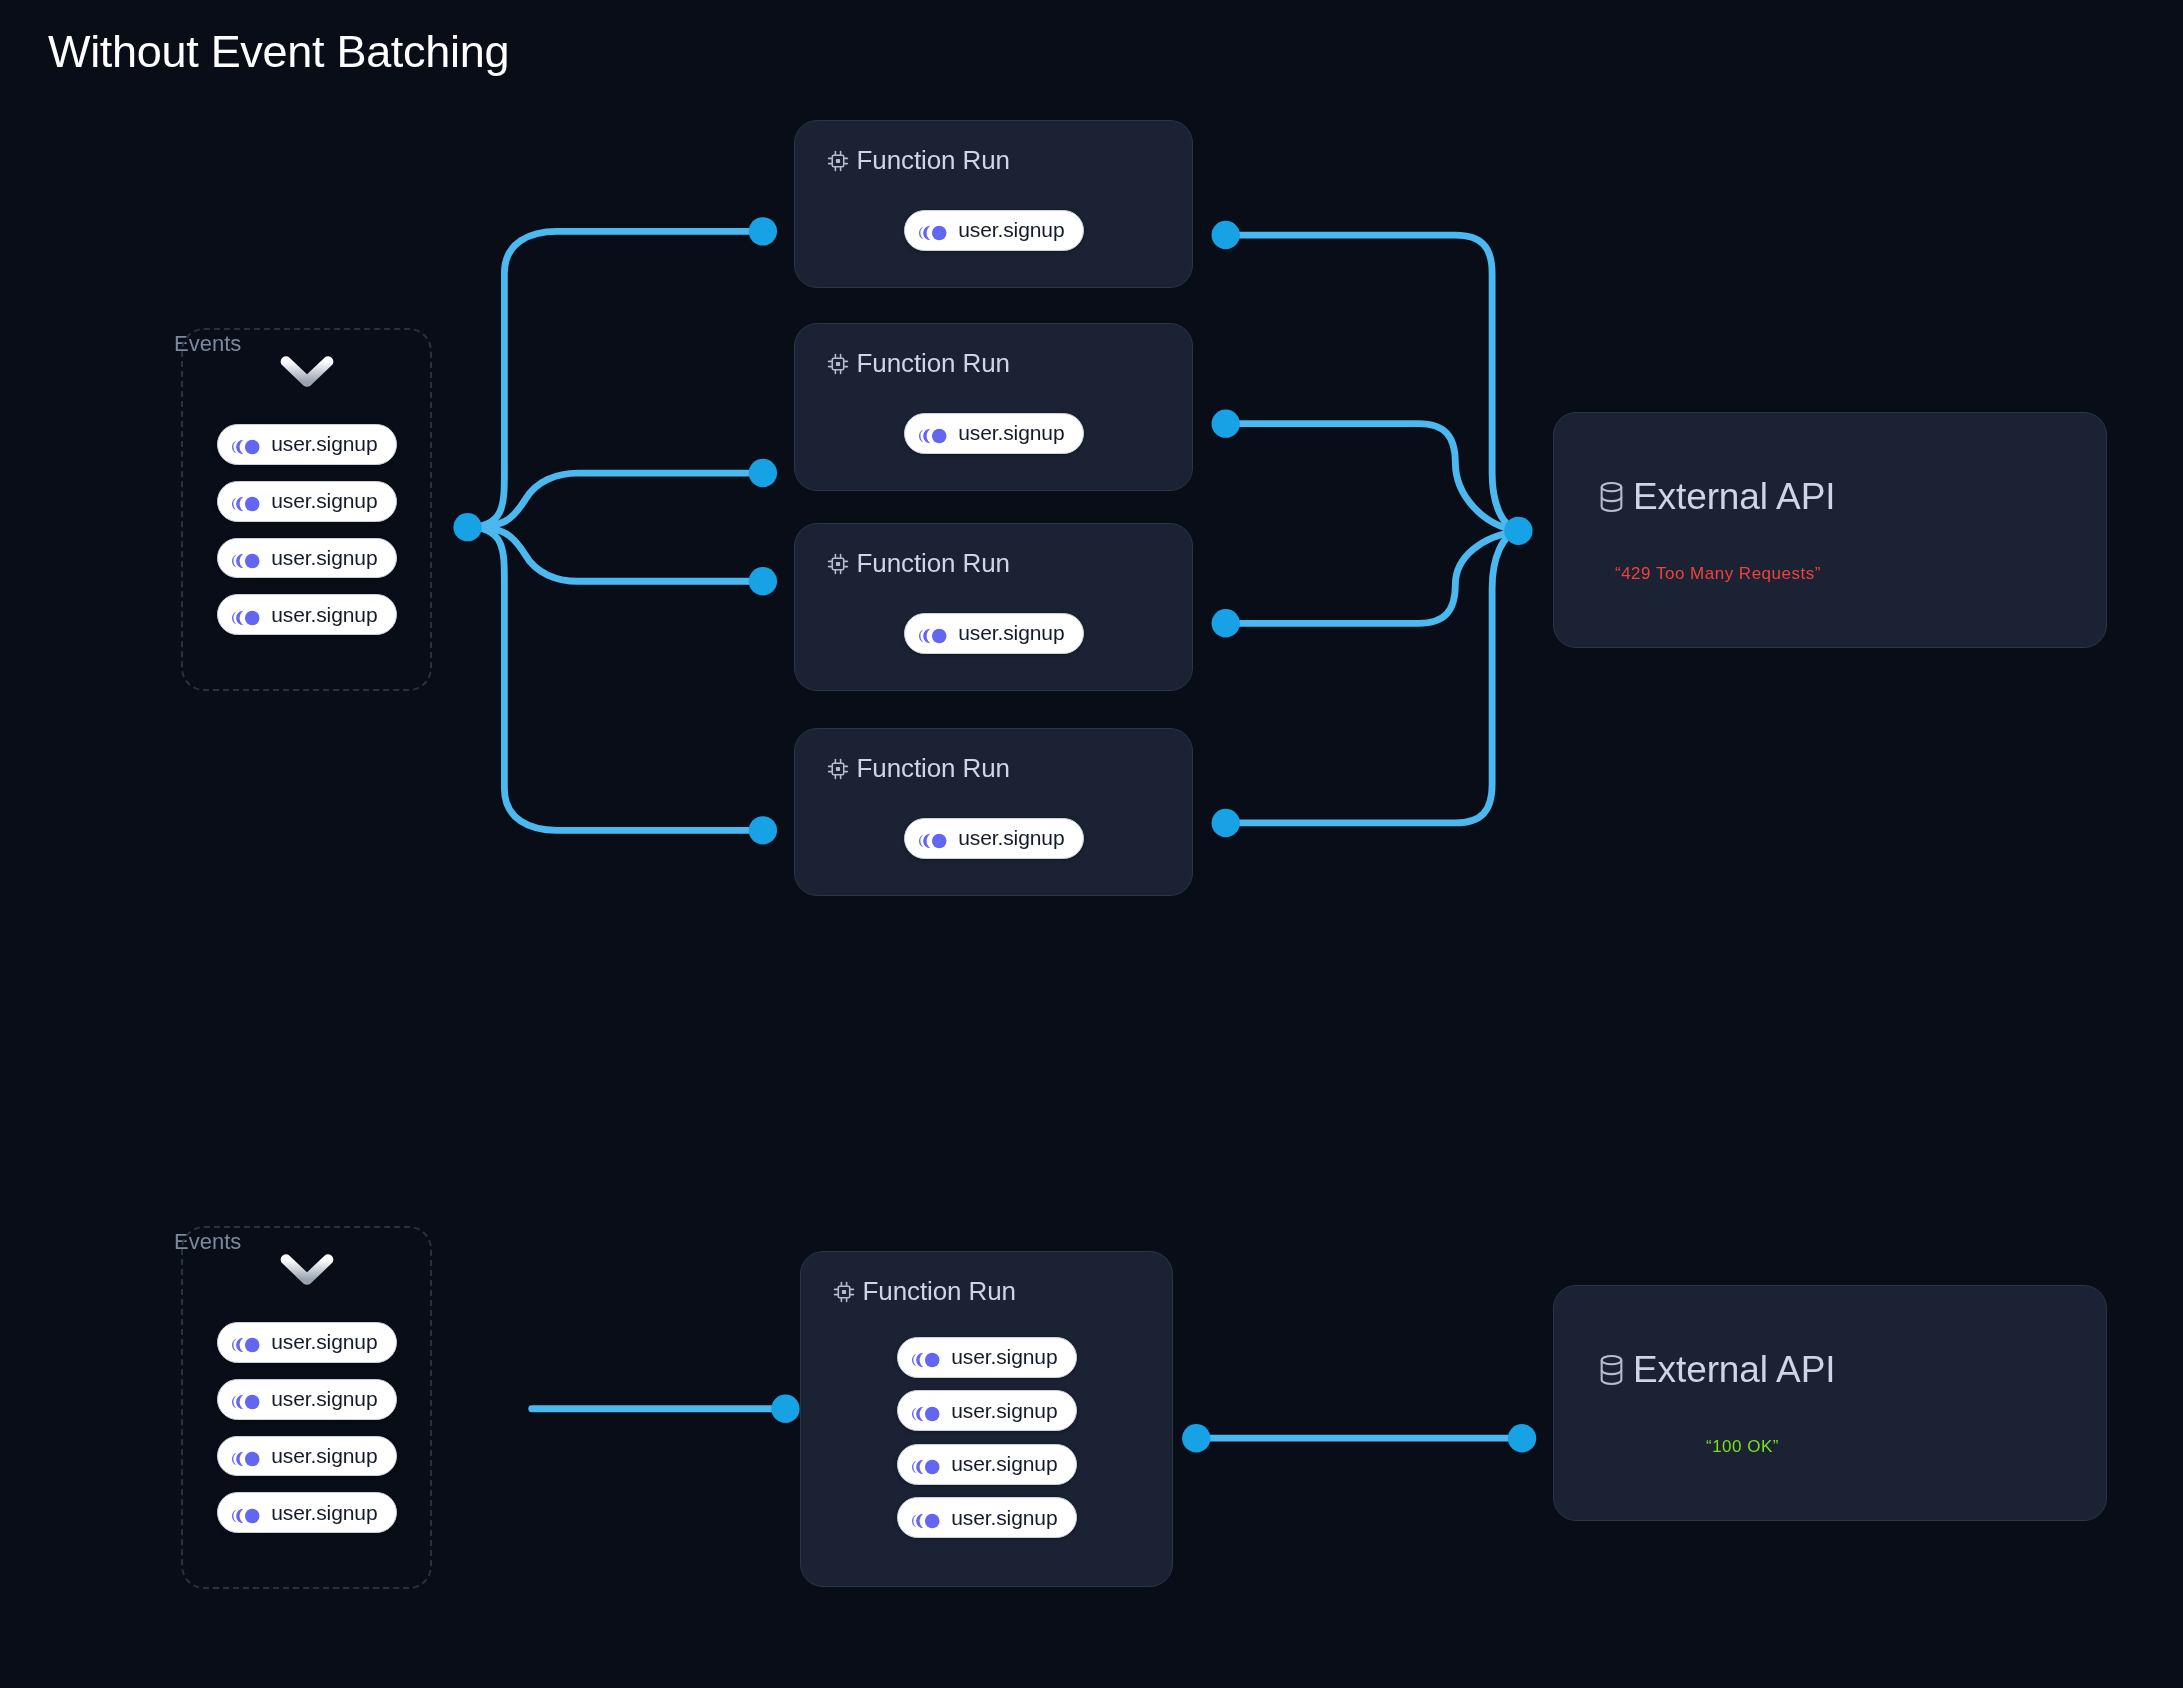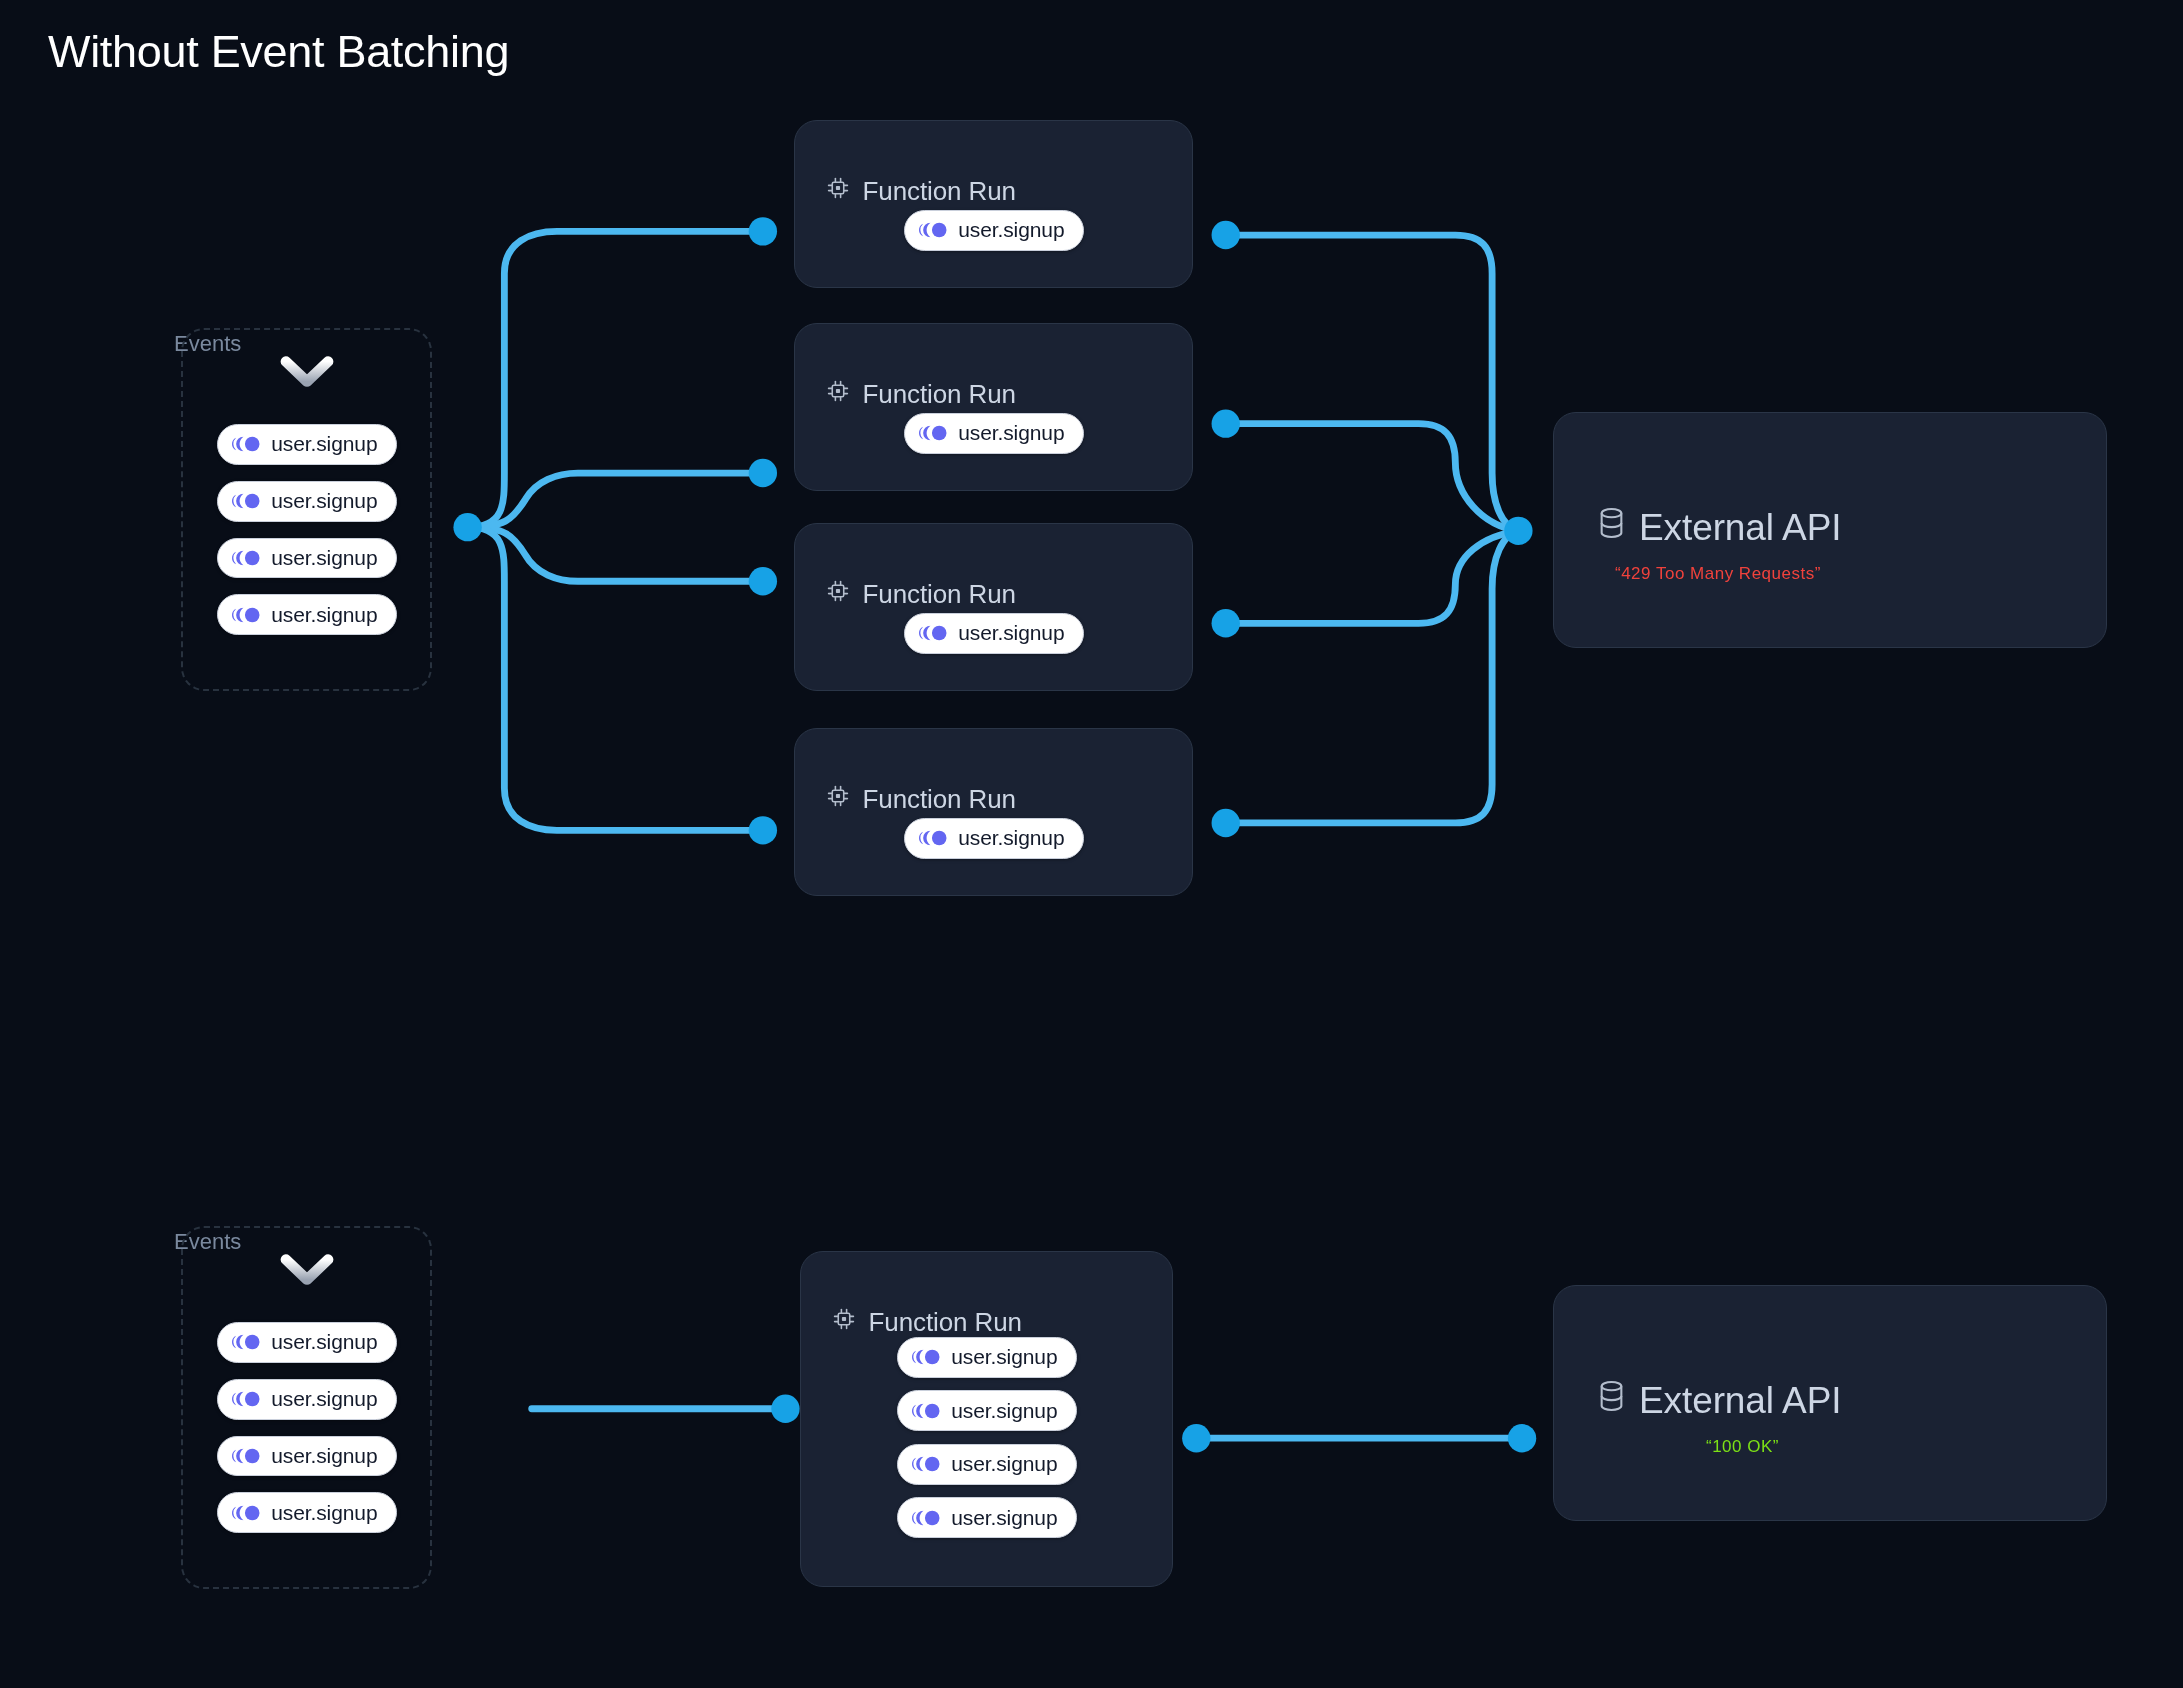--- a/index.html
+++ b/index.html
@@ -52,21 +52,21 @@
     transform: translateX(-50%);
     display: flex;
     flex-direction: column;
     gap: 16px;
     align-items: center;
   }
 
   
   .pill {
     display: inline-flex;
-    align-items: center;
+    align-items: flex-end;
     gap: 11px;
     background: #ffffff;
     border: 1.6px solid #c9cfdb;
     border-radius: 525px;
     padding: 7.4px 18px 7.4px 14.7px;
     white-space: nowrap;
     box-shadow: 0 1.1px 3.2px rgba(0,0,0,0.35);
   }
   .pill .pill-label {
     color: #131a2b;
@@ -78,24 +78,23 @@
 
   
   .card {
     position: absolute;
     background: #1a2233;
     border: 1.6px solid #2a3547;
     border-radius: 23px;
   }
   .card-head {
     display: flex;
-    align-items: flex-start;
-    gap: 13px;
+    align-items: center;
+    gap: 7px;
     white-space: nowrap;
-    margin-top: 31px;
   }
   .card-head .card-title {
     color: #cdd6e4;
     font-size: 26px;
     font-weight: 400;
     letter-spacing: -0.1px;
   }
   .card-head.big .card-title { font-size: 37px; }
   .chip-icon { width: 24px; height: 24px; display:block; flex:0 0 auto; }
   .db-icon   { width: 29px; height: 32px; display:block; flex:0 0 auto; }

